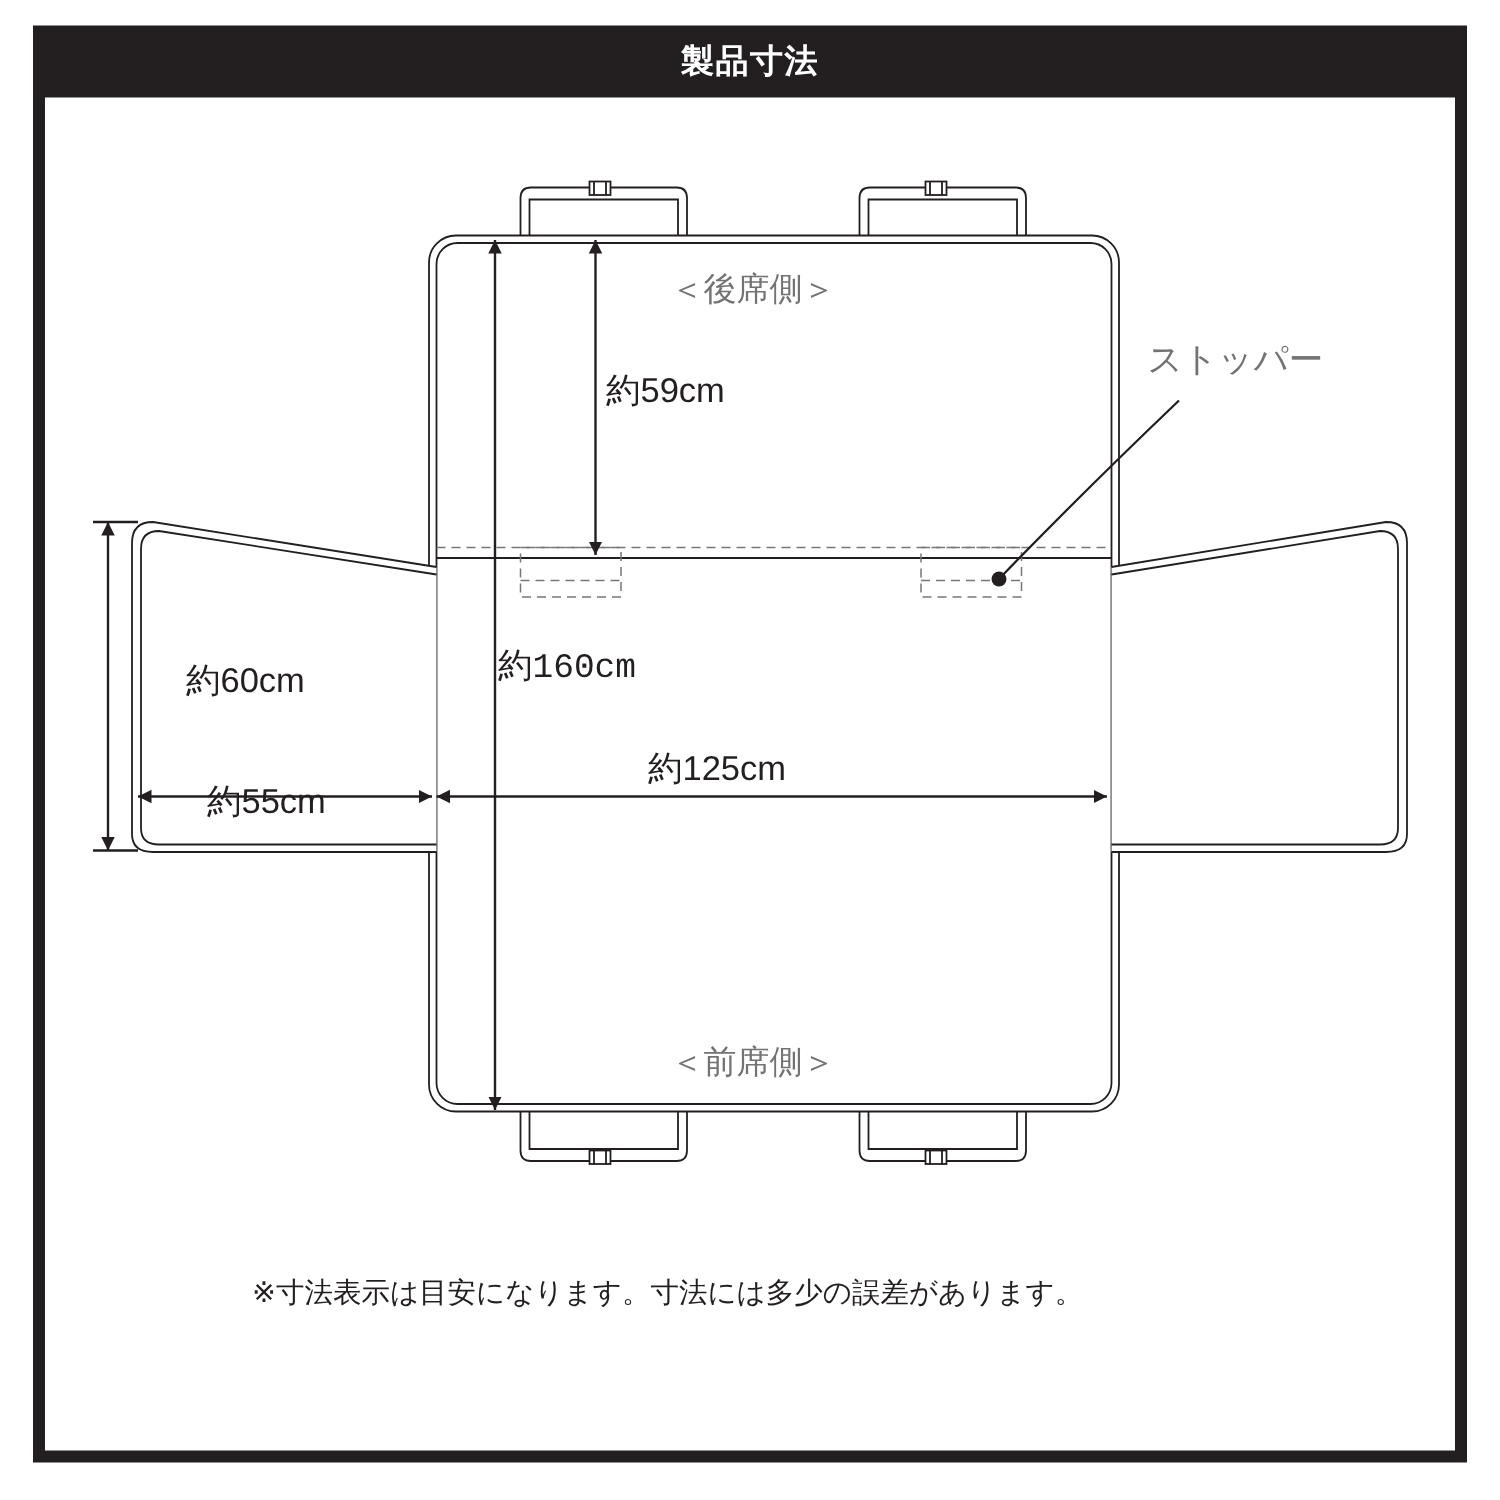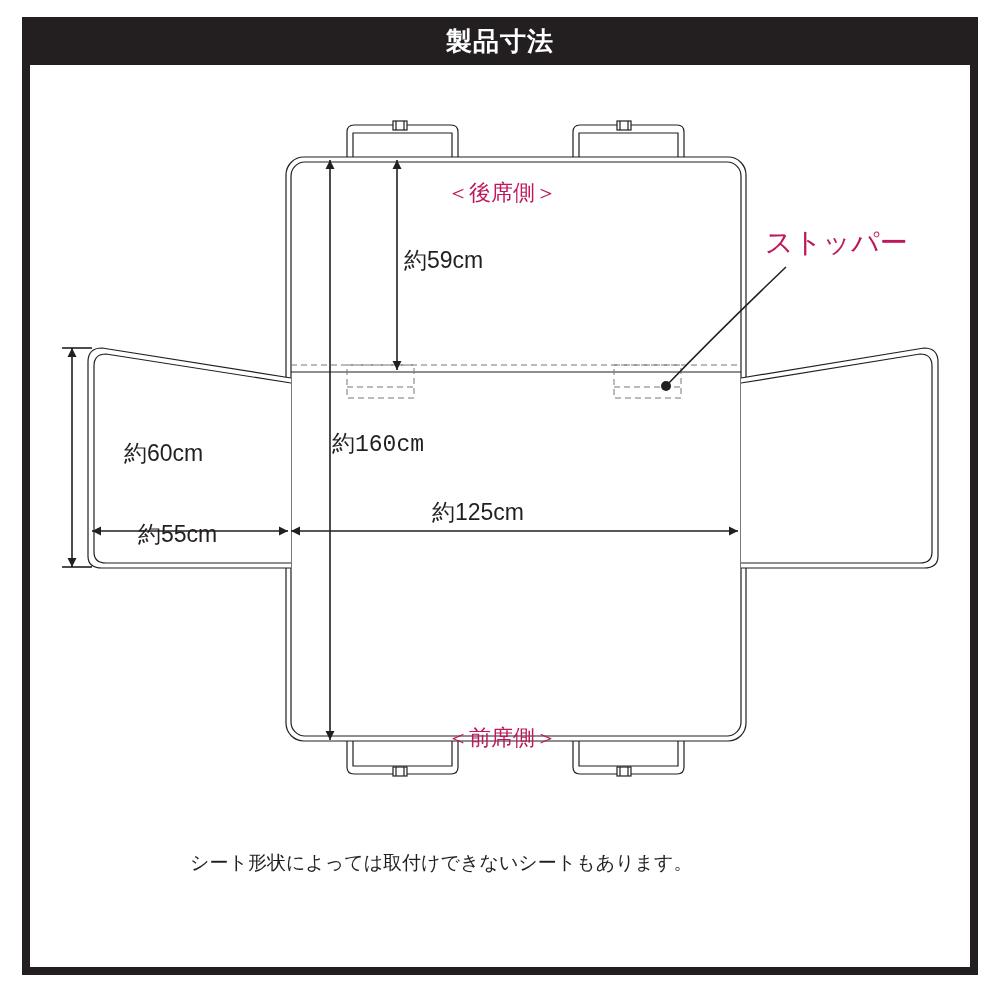--- a/index.html
+++ b/index.html
@@ -1,24 +1,24 @@
 <!DOCTYPE html>
 <html><head>
 <meta charset="utf-8">
 <style>
   html,body{margin:0;padding:0;background:#ffffff;}
   body{width:1000px;height:1000px;position:relative;overflow:hidden;font-family:"DejaVu Sans",sans-serif;}
   .frame{position:absolute;left:22px;top:17px;width:956px;height:958px;background:#231f20;}
   .title-bar{position:absolute;left:0;top:0;width:956px;height:48px;display:flex;align-items:center;justify-content:center;}
-  .title{color:#ffffff;font-weight:bold;font-size:26px;letter-spacing:1px;font-family:"DejaVu Sans",sans-serif;}
+  .title{color:#ffffff;font-weight:bold;font-size:22px;letter-spacing:1px;font-family:"DejaVu Sans",sans-serif;}
   .inner{position:absolute;left:8px;top:48px;width:940px;height:902px;background:#ffffff;}
   svg{position:absolute;left:0;top:0;}
   .lbl{position:absolute;color:#231f20;white-space:nowrap;font-family:"Liberation Sans",sans-serif;}
   .dim{font-size:23px;}
-  .side{font-size:22px;color:#be185d;}
+  .side{font-size:22px;color:#737373;}
   .note{position:absolute;left:168px;top:848px;font-size:19px;line-height:29px;color:#231f20;font-family:"DejaVu Sans",sans-serif;}
   .note div{white-space:nowrap;}
   .note .indent{padding-left:22px;}
 </style>
 </head>
 <body>
 
 <div class="frame">
   <div class="title-bar">
     <span class="title">製品寸法</span>
@@ -95,24 +95,24 @@
     <line x1="397" y1="160" x2="397" y2="370" marker-start="url(#ah)" marker-end="url(#ah)"></line>
     <line x1="72" y1="348" x2="72" y2="567" marker-start="url(#ah)" marker-end="url(#ah)"></line>
     <line x1="62" y1="348" x2="92" y2="348"></line>
     <line x1="62" y1="567" x2="92" y2="567"></line>
     <line x1="92" y1="531" x2="288" y2="531" marker-start="url(#ah)" marker-end="url(#ah)"></line>
     <line x1="291" y1="531" x2="738" y2="531" marker-start="url(#ah)" marker-end="url(#ah)"></line>
   </g>
 </svg>
 
 <span class="lbl side" style="left:447px;top:178px;">＜後席側＞</span>
-<span class="lbl side" style="left:447px;top:723px;font-family:Liberation Serif, serif;">＜前席側＞</span>
-<span class="lbl side" style="left:765px;top:224px;font-size:28px;">ストッパー</span>
+<span class="lbl side" style="left:447px;top:693px;font-family:Liberation Serif, serif;">＜前席側＞</span>
+<span class="lbl side" style="left:765px;top:224px;font-size:23px;">ストッパー</span>
 
 <span class="lbl dim" style="left:404px;top:245px;">約59cm</span>
 <span class="lbl dim" style="left:332px;top:428px;font-family:Liberation Mono, monospace;">約160cm</span>
 <span class="lbl dim" style="left:80px;top:438px;margin-left:44px;">約60cm</span>
 <span class="lbl dim" style="left:138px;top:519px;">約55cm</span>
 <span class="lbl dim" style="left:432px;top:497px;">約125cm</span>
 
 <div class="note">
-  <div class="indent">シート形状によっては取付けできないシートもあります。</div>
+  <div>※寸法表示は目安になります。寸法には多少の誤差があります。</div>
 </div>
 
 </body></html>

